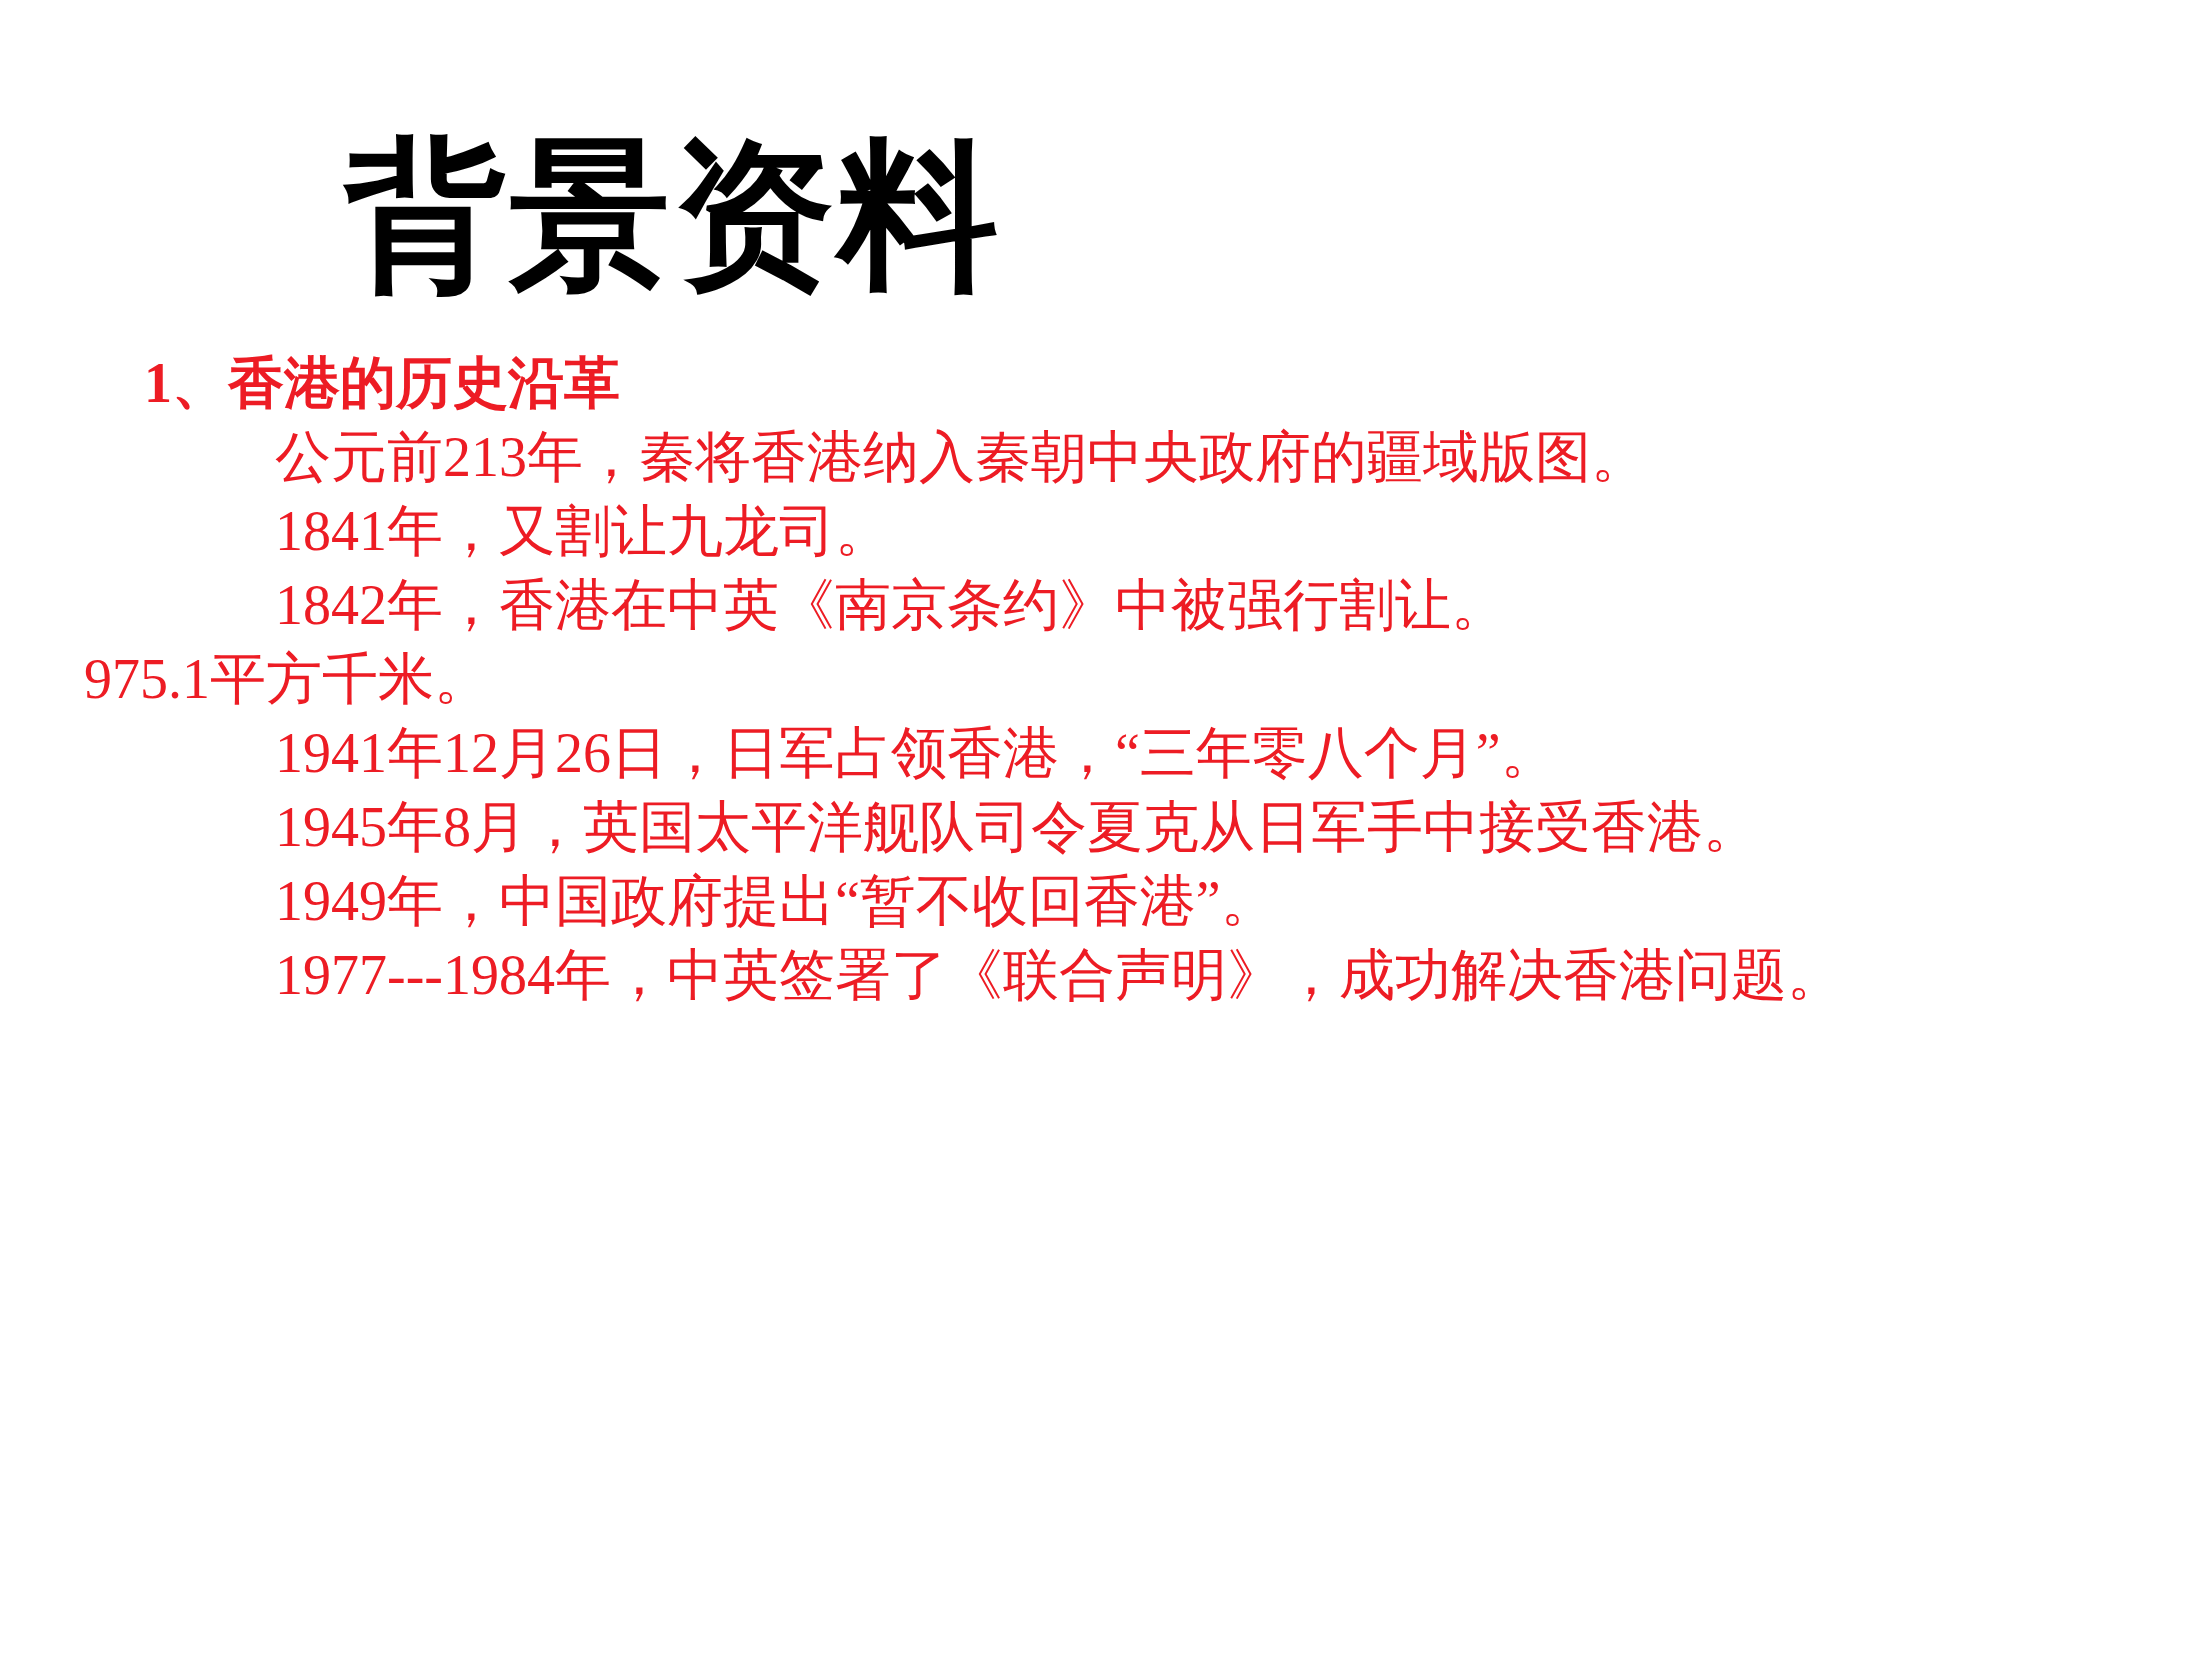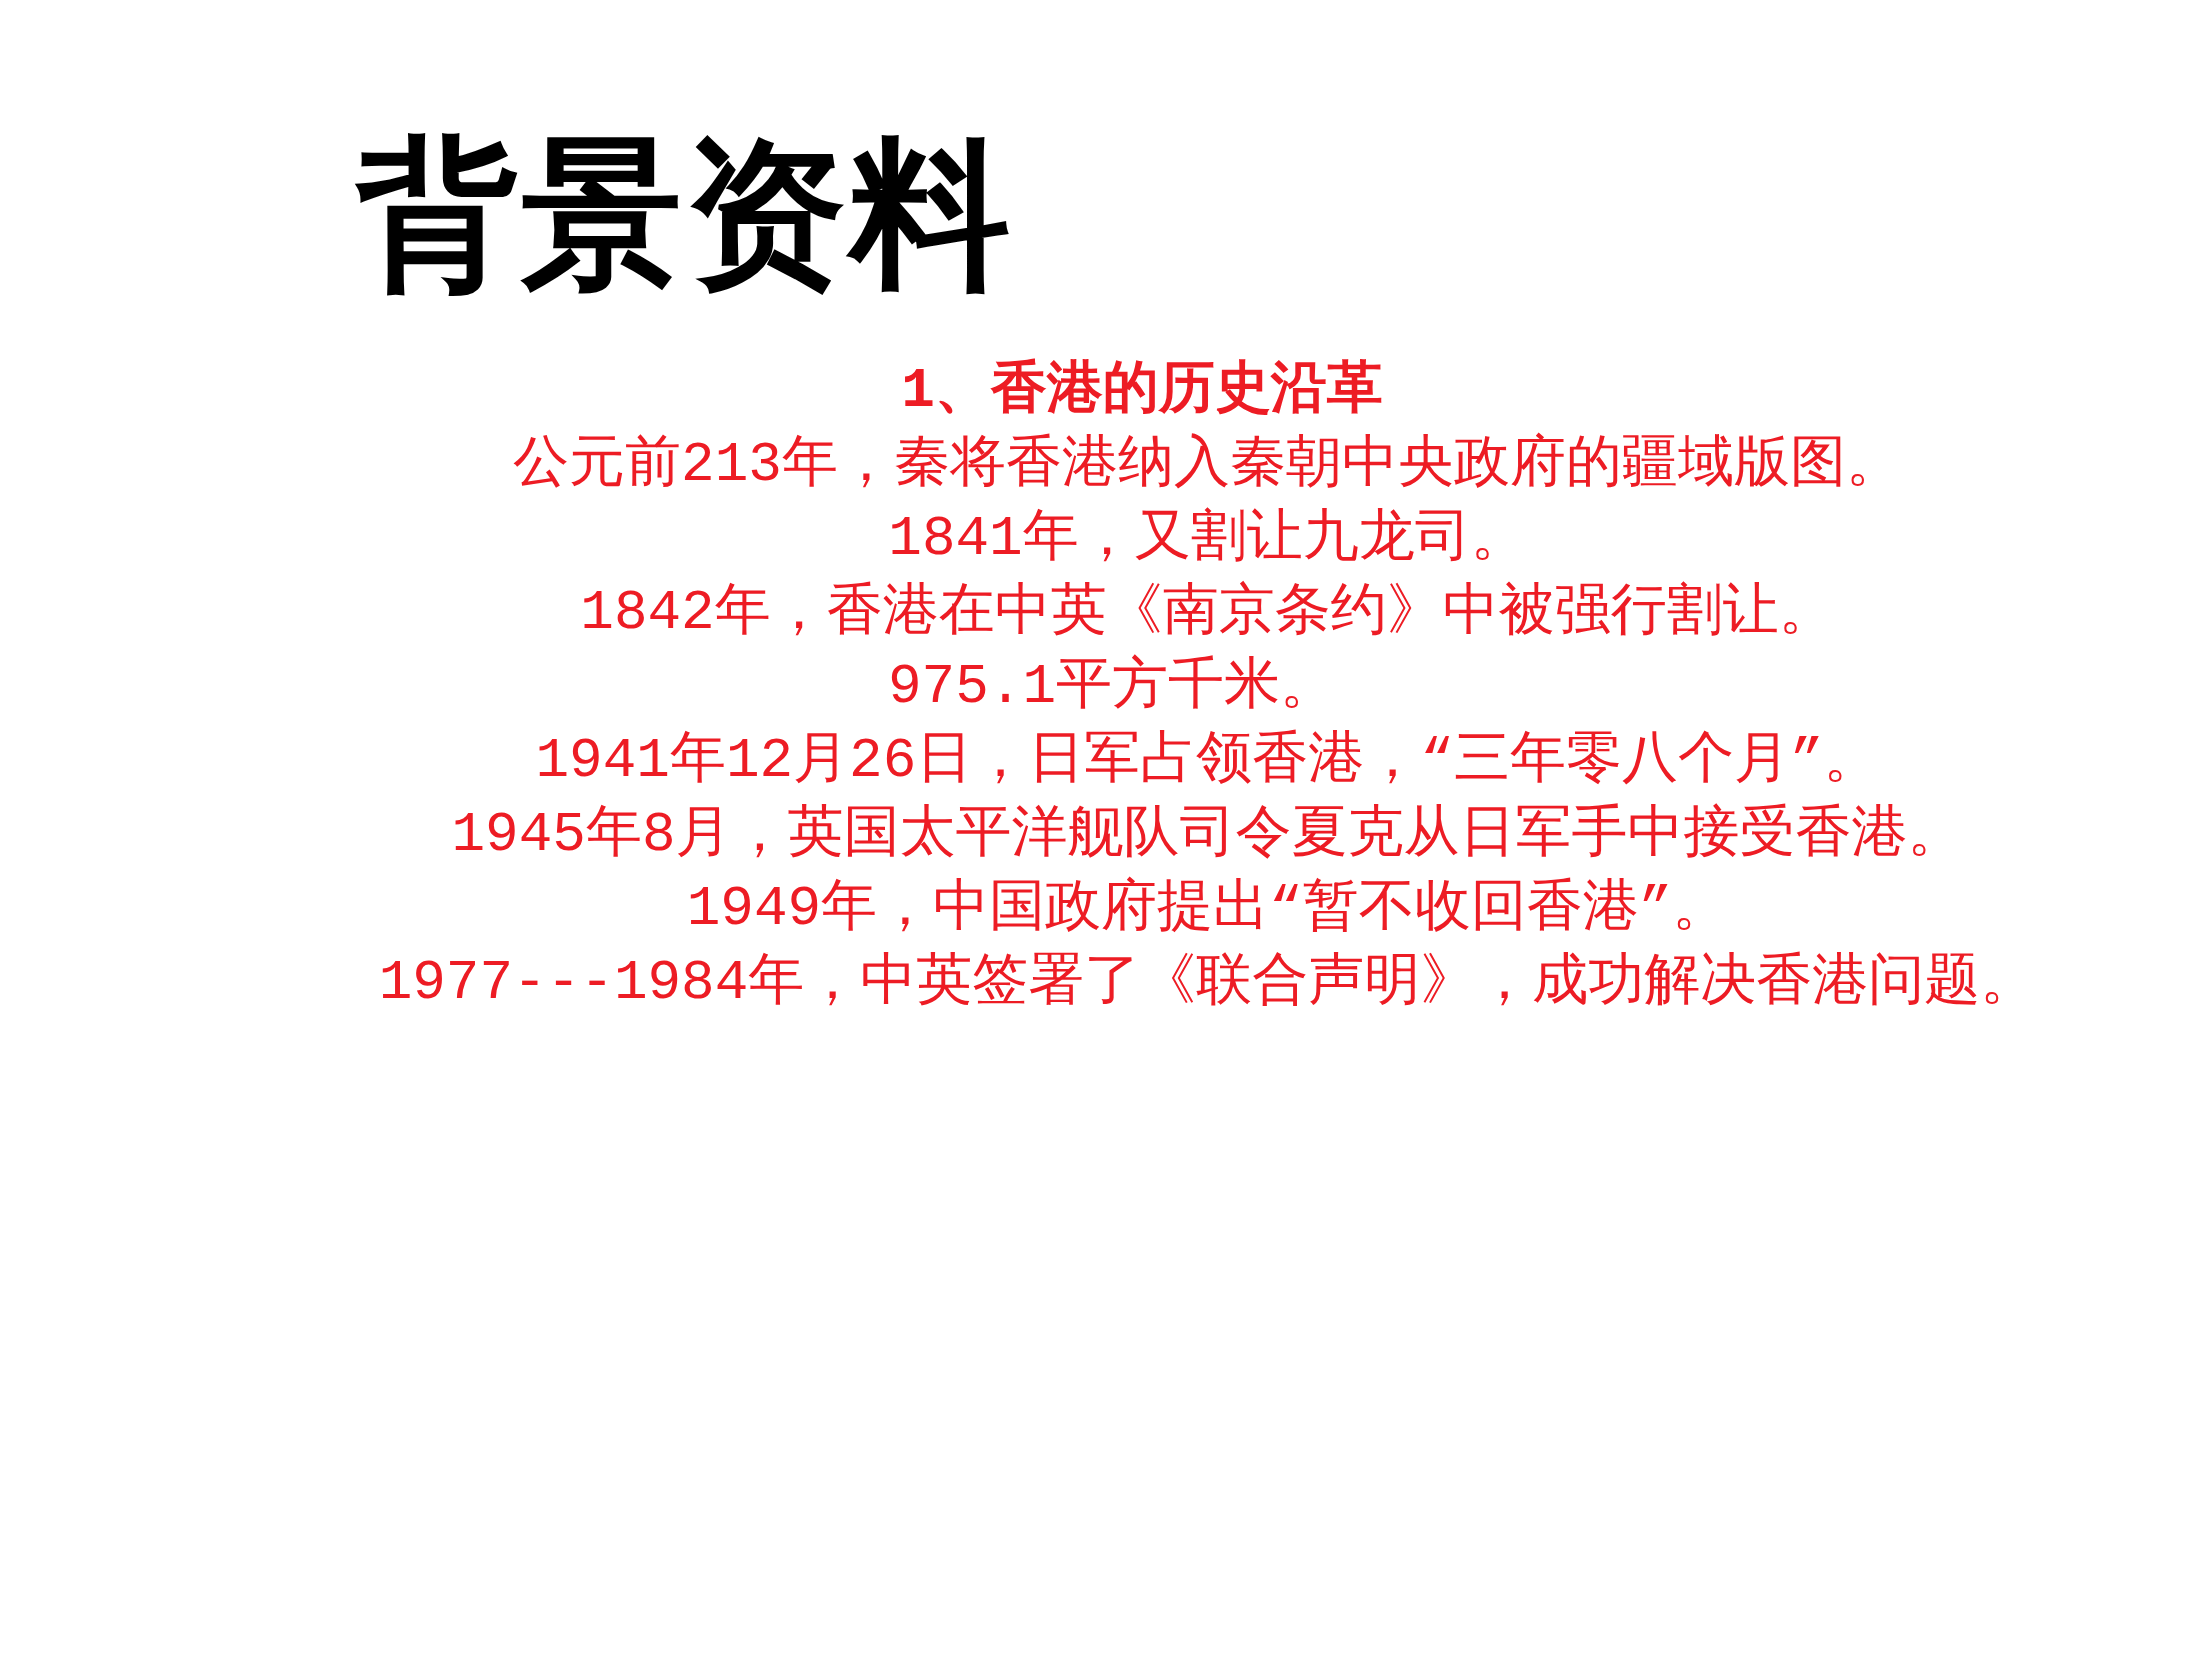--- a/index.html
+++ b/index.html
@@ -13,38 +13,37 @@
     width: 2205px;
     height: 1654px;
     background: #ffffff;
     overflow: hidden;
     font-family: "Liberation Sans", "DejaVu Sans", sans-serif;
   }
   .title {
     position: absolute;
     left: 345px;
     top: 115px;
-    margin: 12px;
-    font-family: Liberation Mono, monospace;
+    margin: 0;
+    font-family: Liberation Sans, sans-serif;
     font-size: 161px;
     font-weight: 900;
     line-height: 1.25;
     letter-spacing: 3.1px;
     color: var(--title-color, #000000);
   }
   .content {
     position: absolute;
     left: 84px;
-    top: 354px;
+    top: 346px;
     width: 2056px;
     font-size: 56px;
     line-height: 74px;
     color: var(--text-color, #ED1C24);
-    font-family: Liberation Mono, monospace;
-    text-align: center;
+    font-family: Liberation Serif, serif;
   }
   .sec-heading {
     font-weight: bold;
     padding-left: 60px;
   }
   .para {
     text-indent: 191px;
   }
   .para.cont {
     text-indent: 0;

